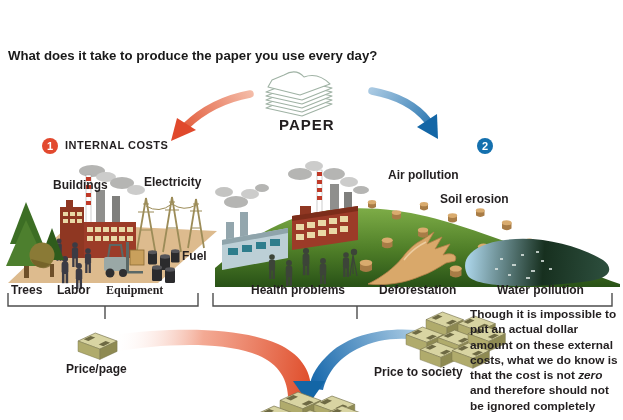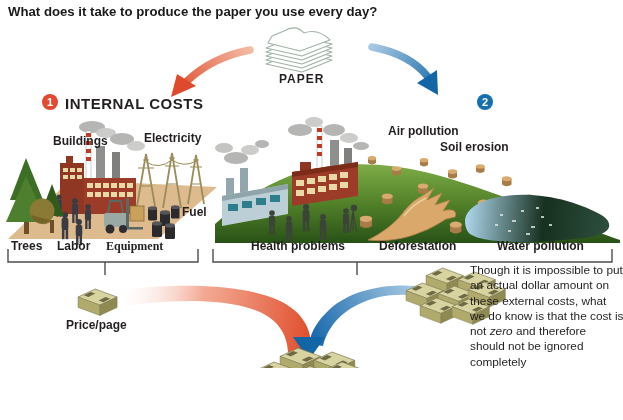--- a/index.html
+++ b/index.html
@@ -1,29 +1,29 @@
 <!DOCTYPE html>
 <html><head>
 <meta charset="utf-8">
 <style>
   html,body{margin:0;padding:0;background:#fff;}
   #canvas{
     position:relative;width:623px;height:368px;background:#ffffff;
-    font-family:"Liberation Sans",sans-serif;overflow:hidden;
+    font-family:"Liberation Sans",sans-serif;overflow:hidden;margin-top:44px;
   }
   #art{position:absolute;left:0;top:0;}
   .lbl{position:absolute;font-weight:bold;font-size:12px;color:#231f20;white-space:nowrap;}
   .title{position:absolute;left:8px;top:4px;font-weight:bold;font-size:13.2px;color:#1a1a1a;white-space:nowrap;}
-  .heading{position:absolute;font-weight:bold;font-size:15px;letter-spacing:.5px;color:#231f20;white-space:nowrap;}
+  .heading{position:absolute;font-weight:bold;font-size:11px;letter-spacing:.5px;color:#231f20;white-space:nowrap;}
   .num{position:absolute;width:16px;height:16px;border-radius:50%;color:#fff;
        font-size:11px;font-weight:bold;text-align:center;line-height:16px;}
   .num-internal{background:#e2492e;}
   .num-external{background:#1470ae;}
-  .paper-lbl{position:absolute;left:279px;top:72px;font-weight:bold;font-size:12px;letter-spacing:1px;color:#231f20;}
-  .note{position:absolute;left:470px;top:263px;width:154px;font-size:11.8px;font-weight:normal;
+  .paper-lbl{position:absolute;left:279px;top:72px;font-weight:bold;font-size:15px;letter-spacing:1px;color:#231f20;}
+  .note{position:absolute;left:470px;top:263px;width:154px;font-size:11.8px;font-weight:bold;
         line-height:15.3px;color:#231f20;}
   .note i{font-style:italic;}
 </style>
 </head>
 <body>
 
 <div id="canvas">
 
 <svg id="art" width="623" height="420" viewBox="0 0 623 420">
   <defs>
@@ -346,23 +346,24 @@
 <div class="num num-external" style="left:477px;top:94px;">2</div>
 
 <div class="lbl" style="left:28px;top:134px;padding-left:25px;">Buildings</div>
 <div class="lbl" style="left:144px;top:131px;">Electricity</div>
 <div class="lbl" style="left:182px;top:205px;">Fuel</div>
 <div class="lbl" style="left:11px;top:239px;">Trees</div>
 <div class="lbl" style="left:57px;top:239px;">Labor</div>
 <div class="lbl" style="left:106px;top:239px;font-family:Liberation Serif, serif;">Equipment</div>
 
 <div class="lbl" style="left:388px;top:124px;">Air pollution</div>
-<div class="lbl" style="left:440px;top:140px;">Soil erosion</div>
+<div class="lbl" style="left:440px;top:148px;">Soil erosion</div>
 <div class="lbl" style="left:251px;top:239px;text-align:center;">Health problems</div>
 <div class="lbl" style="left:379px;top:239px;">Deforestation</div>
 <div class="lbl" style="left:497px;top:239px;">Water pollution</div>
 
 <div class="lbl" style="left:66px;top:318px;">Price/page</div>
+<div class="lbl" style="left:374px;top:321px;">Price to society</div>
 <div class="lbl" style="left:261px;top:400px;">True cost/page</div>
 
 <div class="note"><span>Though it is impossible to put an actual dollar amount on these external costs, what we do know is that the cost is not </span><i>zero</i><span> and therefore should not be ignored completely</span></div>
 
 </div>
 
 </body></html>

